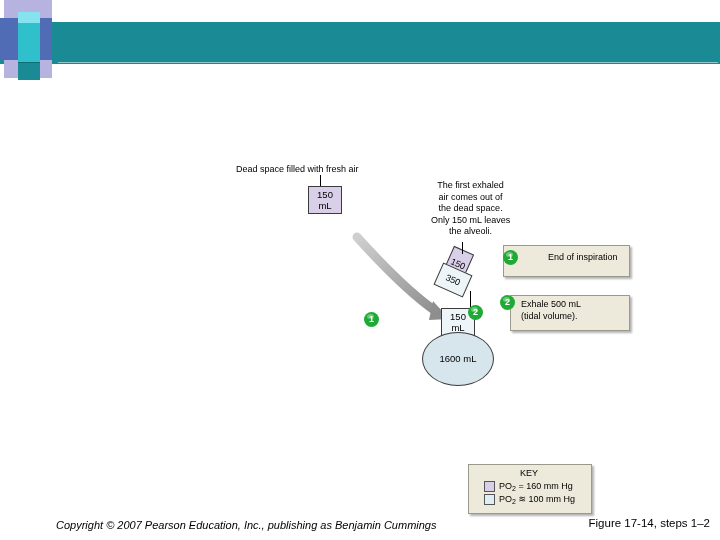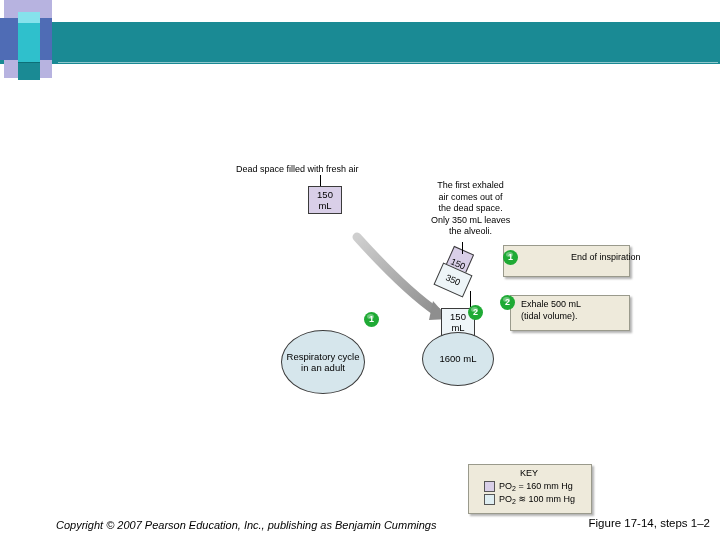--- a/index.html
+++ b/index.html
@@ -267,40 +267,37 @@
   <div class="fig-text" style="left:236px; top:74px;">Dead space filled with fresh air</div>
   <div class="leader" style="left:320px; top:85px; width:1px; height:11px;"></div>
 
   <div class="vol-box box-purple" style="left:308px; top:96px; width:32px; height:26px;">150
 mL</div>
   <div class="step-badge" style="left:364px; top:222px;">1</div>
 
   <div class="fig-text" style="left:431px; top:90px;">The first exhaled
 air comes out of
 the dead space.
-Only 350 mL leaves
+Only 150 mL leaves
 the alveoli.</div>
 
   <div class="mini-box box-purple" style="left:447px; top:159px; width:20px; height:28px; transform:rotate(24deg);">150</div>
   <div class="mini-box box-blue" style="left:437px; top:178px; width:30px; height:22px; transform:rotate(24deg);">350</div>
   <div class="leader" style="left:462px; top:152px; width:1px; height:12px;"></div>
   <div class="leader" style="left:470px; top:201px; width:1px; height:16px;"></div>
 
   <div class="vol-box box-blue" style="left:441px; top:218px; width:32px; height:26px;">150
 mL</div>
   <div class="vol-circle" style="left:422px; top:242px; width:70px; height:52px;">1600 mL</div>
   <div class="step-badge" style="left:468px; top:215px;">2</div>
 
-  <div class="vol-circle" style="left:281px; top:240px; width:82px; height:62px;">Respiratory
-cycle in
-an adult</div>
 
   <div class="callout" style="left:503px; top:155px; width:125px; height:30px;"></div>
   <div class="step-badge" style="left:503px; top:160px;">1</div>
-  <div class="callout-text" style="left:544px; top:162px;padding-left:27px;">End of inspiration</div>
+  <div class="callout-text" style="left:521px; top:162px;padding-left:27px;">End of inspiration</div>
 
   <div class="callout" style="left:510px; top:205px; width:118px; height:34px;"></div>
   <div class="step-badge" style="left:500px; top:205px;">2</div>
   <div class="callout-text" style="left:521px; top:209px;">Exhale 500 mL
 (tidal volume).</div>
 
 </div>
 
 <div id="key-box"></div>
 <div id="key-title">KEY</div>

